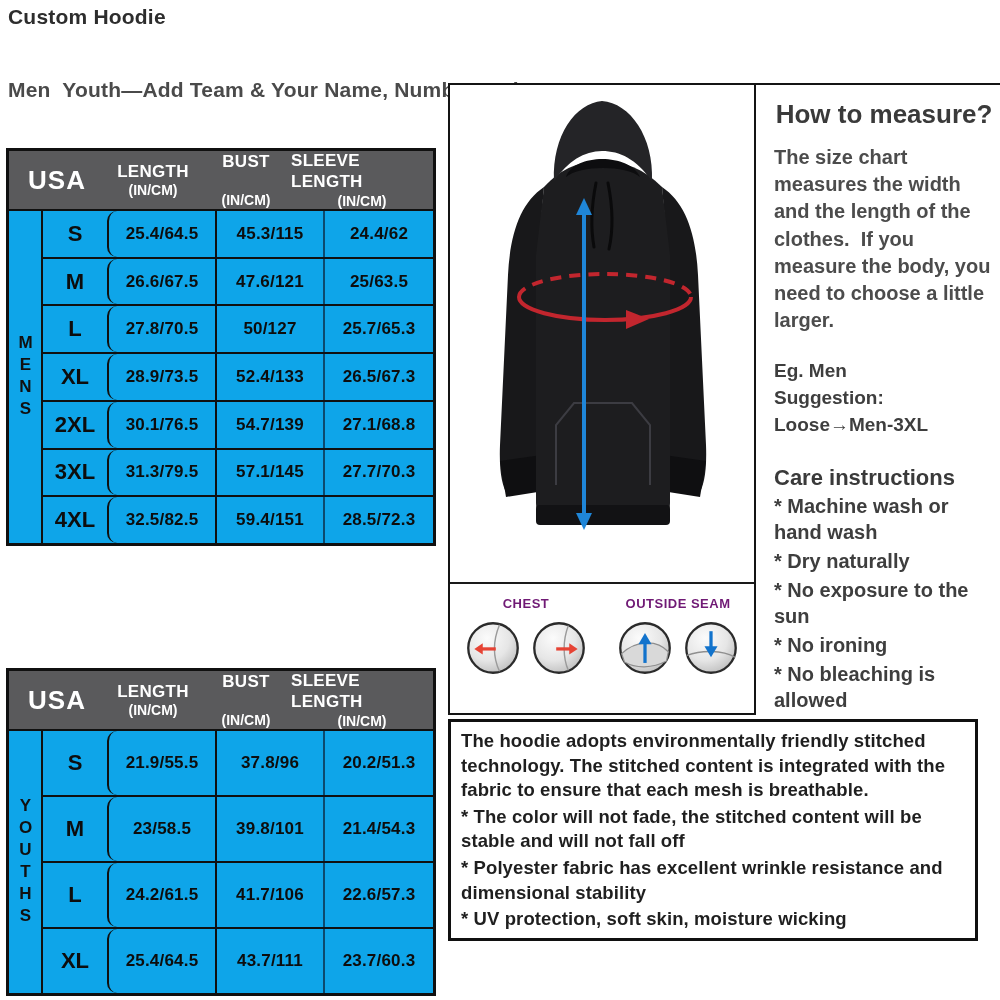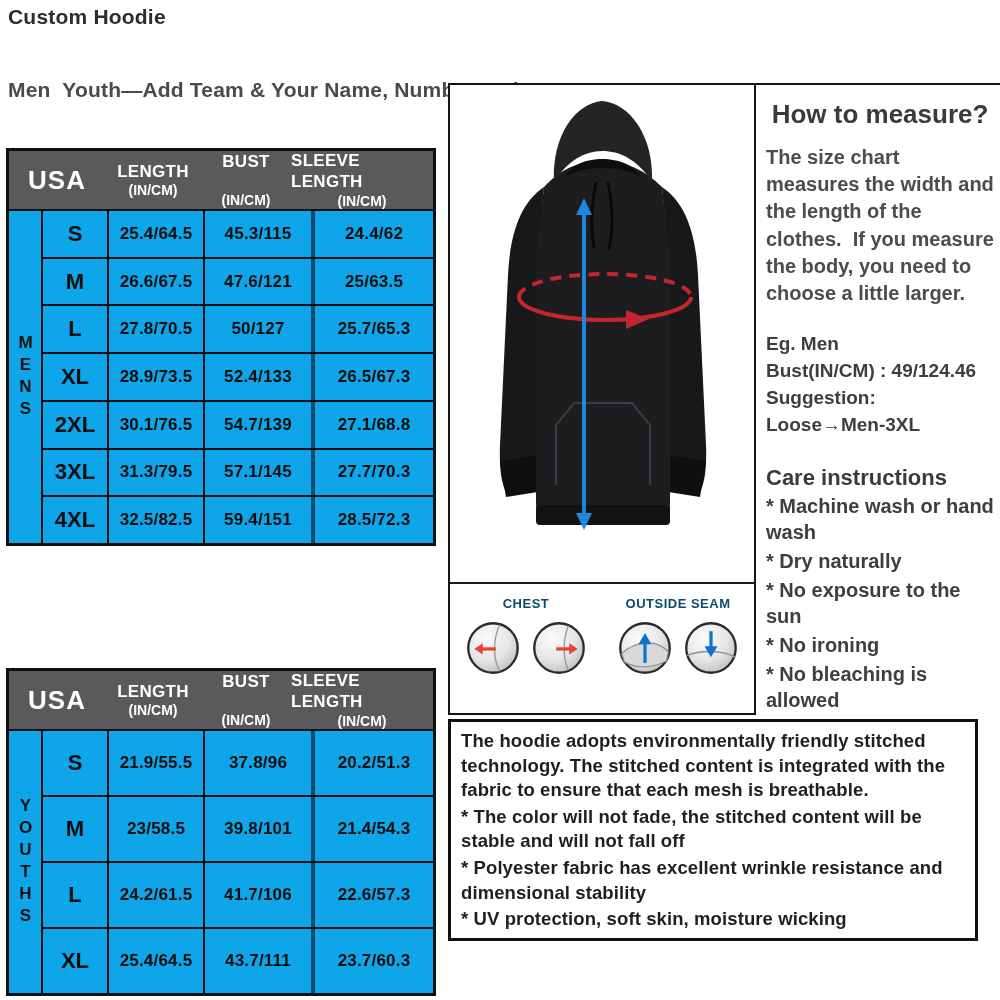--- a/index.html
+++ b/index.html
@@ -23,35 +23,35 @@
   .st-h-label{ font-size:17px; font-weight:bold; letter-spacing:.3px; }
   .st-h-sub  { font-size:14px; font-weight:bold; }
   .st-body   { flex:1; display:flex; border-top:2px solid #101010; }
   .st-group  { width:32px; display:flex; align-items:center; justify-content:center; }
   .st-group-label { writing-mode:vertical-rl; text-orientation:upright; font-size:17px; font-weight:bold; letter-spacing:3px; color:#111; }
   .st-rows   { flex:1; display:flex; flex-direction:column; border-left:2px solid #101010; }
   .st-row    { flex:1; display:flex; border-top:2px solid #101010; }
   .st-row:first-child { border-top:none; }
   .st-row > div { display:flex; align-items:center; justify-content:center; }
   .st-size   { width:64px; font-size:22px; font-weight:bold; color:#0d0d0d; }
-  .st-len    { width:96px; border-left:2px solid #101010; }
+  .st-len    { width:108px; border-left:2px solid #101010;border-radius:10px; }
   .st-bust   { width:108px; border-left:2px solid #101010; }
-  .st-slv    { flex:1;    border-left:4px solid #0c4a6e; }
+  .st-slv    { flex:1;    border-left:2px solid #0c4a6e; }
   .st-val    { font-size:17px; font-weight:bold; color:#0d0d0d; letter-spacing:.2px; }
 
   
   .hoodie-box { position:absolute; left:448px; top:83px; width:308px; height:632px; border:2px solid #141414; background:#fff; }
   .hoodie-art { position:relative; width:100%; height:495px; }
   .icons-strip{ position:absolute; left:0; right:0; top:497px; bottom:0; border-top:2px solid #1a1a1a; display:flex; }
   .icon-group { flex:1; display:flex; flex-direction:column; align-items:center; padding-top:12px; }
-  .icon-label { font-size:13px; font-weight:bold; color:#0c4a6e; letter-spacing:.5px; margin-bottom:9px; }
+  .icon-label { font-size:13px; font-weight:bold; color:#701a75; letter-spacing:.5px; margin-bottom:9px; }
   .icon-row   { display:flex; gap:10px; }
 
   
-  .measure-col { position:absolute; left:756px; top:83px; width:244px; height:636px; border-top:2px solid #141414; padding:14px 6px 0 10px; }
+  .measure-col { position:absolute; left:756px; top:83px; width:244px; height:636px; border-top:2px solid #141414; padding:14px 6px 0 18px; }
   .measure-heading { font-size:26px; font-weight:bold; color:#3a3a3a; text-align:center; margin-bottom:14px; }
   .measure-body { font-size:20px; font-weight:bold; color:#4c4c4c; line-height:1.36; margin-bottom:24px; }
   .example-block { font-size:19px; font-weight:bold; color:#3e3e3e; line-height:1.42; margin-bottom:26px; }
   .care-heading { font-size:22px; font-weight:bold; color:#3a3a3a; margin-bottom:2px; }
   .care-item { font-size:20px; font-weight:bold; color:#3e3e3e; line-height:1.3; margin-bottom:3px; }
 
   
   .bottom-box { position:absolute; left:448px; top:719px; width:530px; height:222px; border:3px solid #101010; padding:7px 8px 0 10px; background:#fff; }
   .bottom-box p { font-size:18.5px; font-weight:bold; color:#1f1f1f; line-height:1.33; margin-bottom:2px; letter-spacing:.1px; }
 
@@ -322,21 +322,20 @@
         </div>
       </div>
     </div>
   </div>
 
   <div class="measure-col">
     <div class="measure-heading">How to measure?</div>
     <div class="measure-body">The size chart measures the width and the length of the clothes.&nbsp; If you measure the body, you need to choose a little larger.</div>
     <div class="example-block">
       <div>Eg. Men</div>
-      <div>Bust(IN/CM) : 49/124.46</div>
       <div>Suggestion:</div>
       <div>Loose→Men-3XL</div>
     </div>
     <div class="care-heading">Care instructions</div>
     <div class="care-item">* Machine wash or hand wash</div>
     <div class="care-item">* Dry naturally</div>
     <div class="care-item">* No exposure to the sun</div>
     <div class="care-item">* No ironing</div>
     <div class="care-item">* No bleaching is allowed</div>
   </div>

